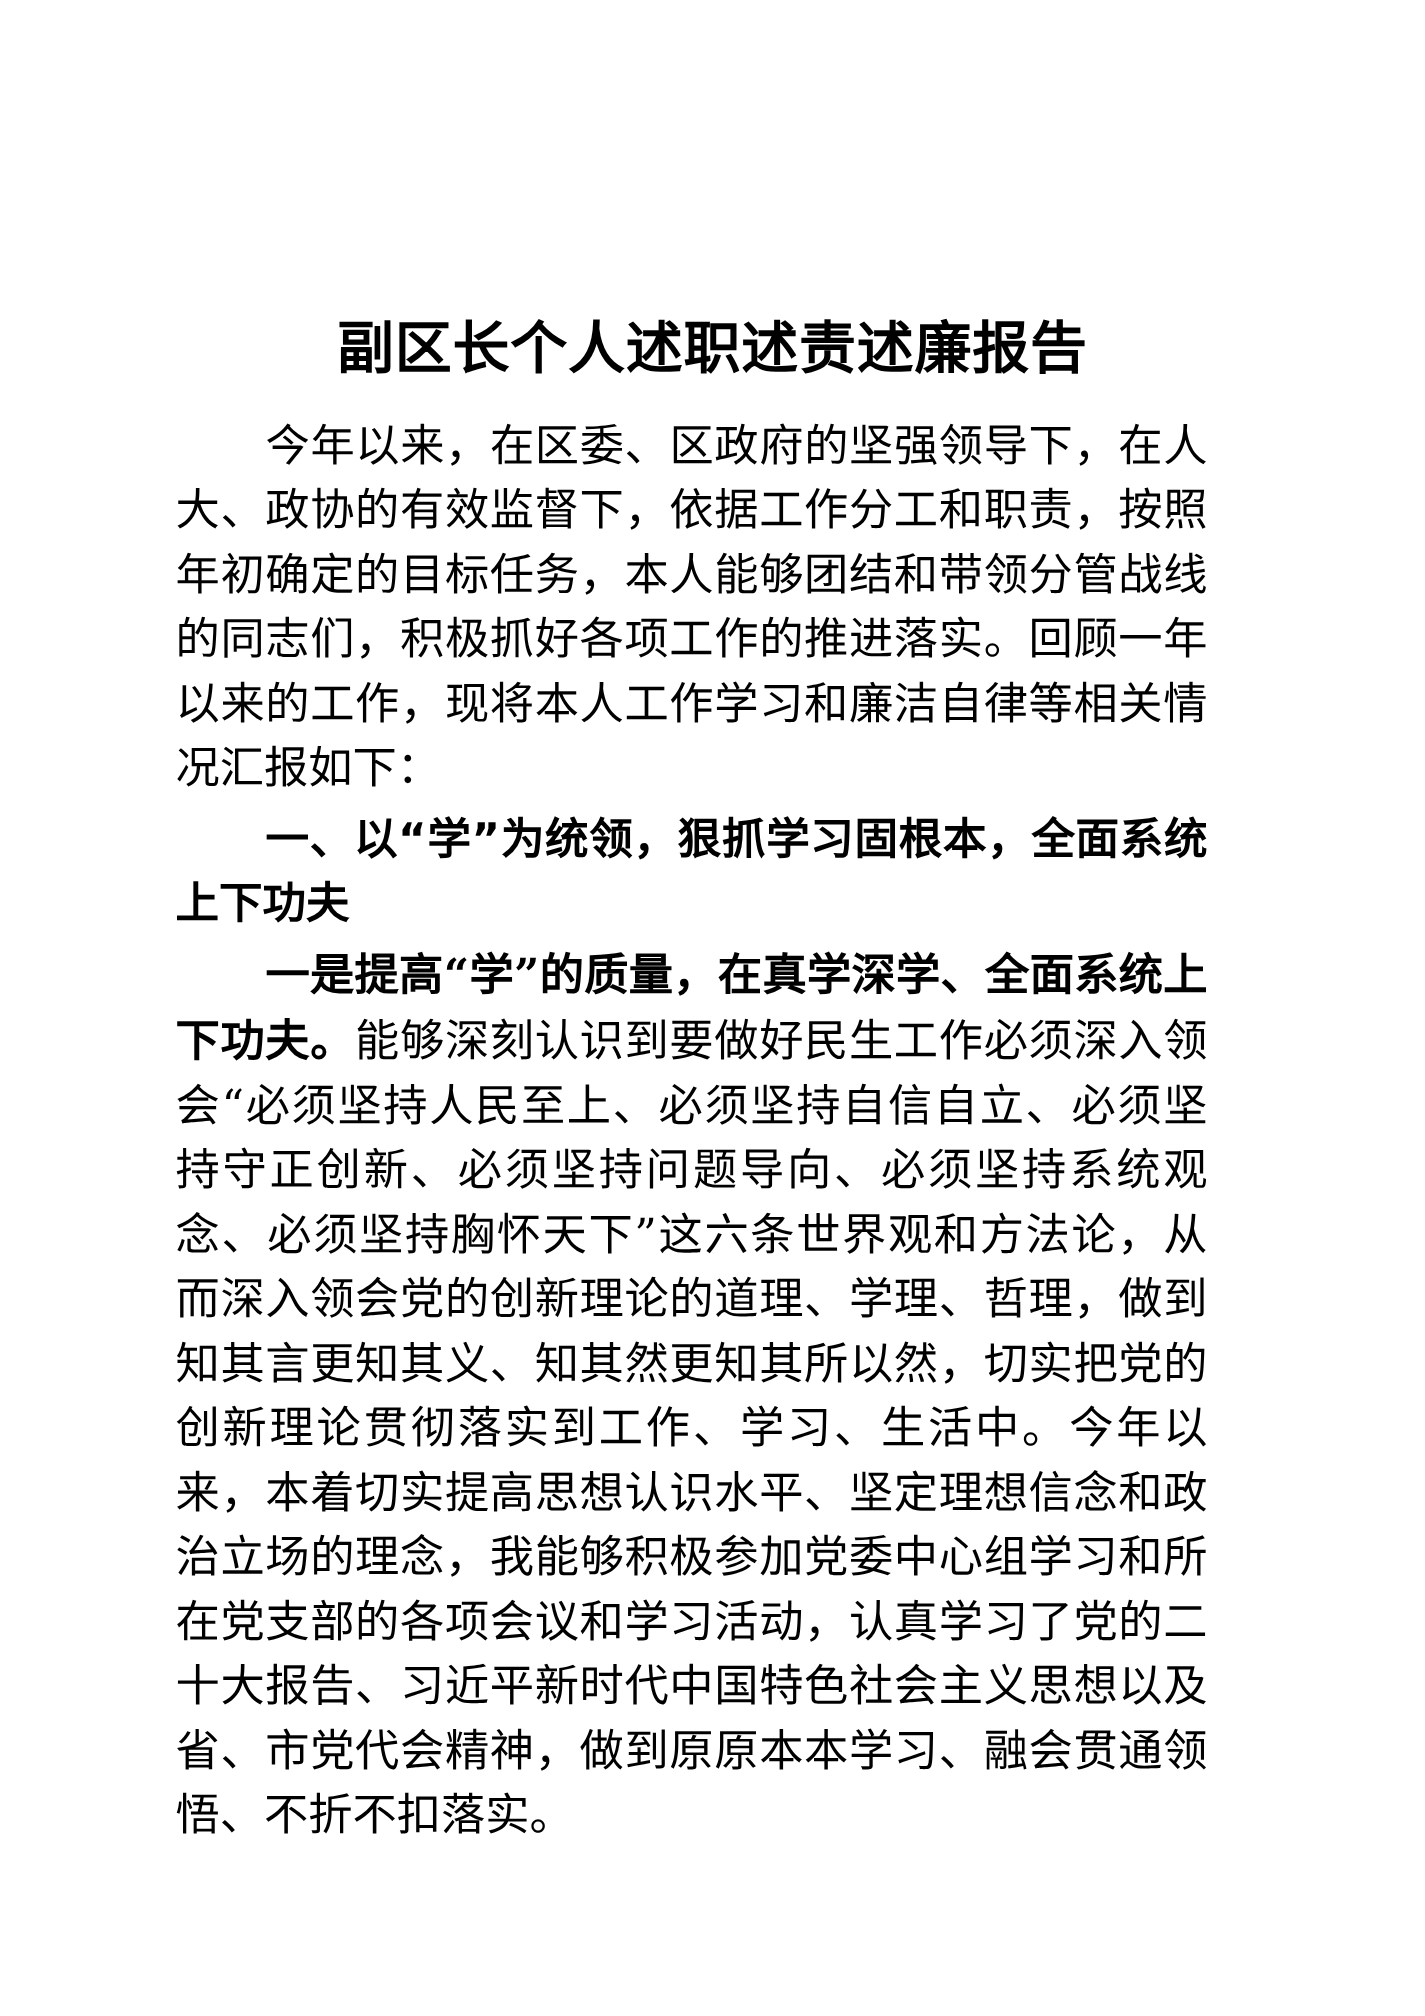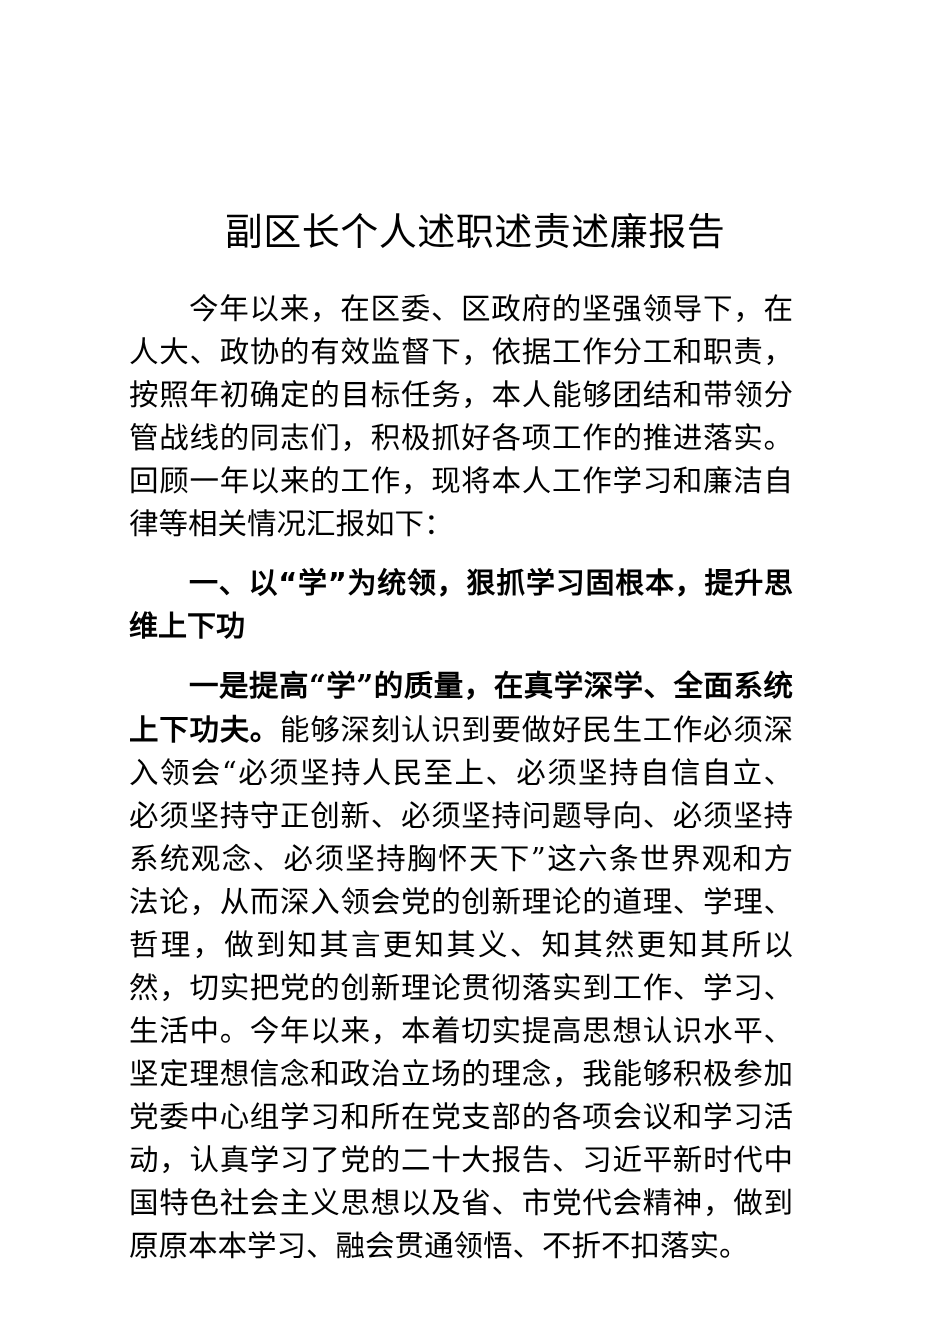--- a/index.html
+++ b/index.html
@@ -22,39 +22,39 @@
   }
 
   
   .doc-title {
     position: absolute;
     left: 0;
     top: 160px;
     width: 950px;
     text-align: center;
     font-family: "DejaVu Serif", "Liberation Serif", serif;
-    font-weight: 400;
+    font-weight: 700;
     font-size: 38px;
     line-height: 56px;
     letter-spacing: 0.5px;
     color: #000000;
     white-space: nowrap;
     margin-top: 44px;
   }
 
   
   .body-col {
     position: absolute;
     left: 113px;
     top: 272px;
     width: 696px;
   }
 
   .para {
-    margin: 16px;
+    margin: 4px;
     padding: 0;
     font-size: 29.5px;
     line-height: 43px;
     text-align: justify;
     text-justify: inter-character;
     text-align-last: left;
     letter-spacing: 0px;
     word-break: break-all;
     color: #000000;
   }
@@ -87,20 +87,20 @@
 <body>
 
 <div class="page">
 
   <h1 class="doc-title">副区长个人述职述责述廉报告</h1>
 
   <div class="body-col">
 
     <p class="para kai indent2">今年以来，在区委、区政府的坚强领导下，在人大、政协的有效监督下，依据工作分工和职责，按照年初确定的目标任务，本人能够团结和带领分管战线的同志们，积极抓好各项工作的推进落实。回顾一年以来的工作，现将本人工作学习和廉洁自律等相关情况汇报如下：</p>
 
-    <p class="para hei-bold indent2">一、以“学”为统领，狠抓学习固根本，提升思维上下功</p>
+    <p class="para hei-bold indent2">一、以“学”为统领，狠抓学习固根本，全面系统上下功夫</p>
 
     <p class="para kai indent2"><span class="kai-bold">一是提高“学”的质量，在真学深学、全面系统上下功夫。</span><span>能够深刻认识到要做好民生工作必须深入领会“必须坚持人民至上、必须坚持自信自立、必须坚持守正创新、必须坚持问题导向、必须坚持系统观念、必须坚持胸怀天下”这六条世界观和方法论，从而深入领会党的创新理论的道理、学理、哲理，做到知其言更知其义、知其然更知其所以然，切实把党的创新理论贯彻落实到工作、学习、生活中。今年以来，本着切实提高思想认识水平、坚定理想信念和政治立场的理念，我能够积极参加党委中心组学习和所在党支部的各项会议和学习活动，认真学习了党的二十大报告、习近平新时代中国特色社会主义思想以及省、市党代会精神，做到原原本本学习、融会贯通领悟、不折不扣落实。</span></p>
 
 
   </div>
 
 </div>
 
 </body></html>

